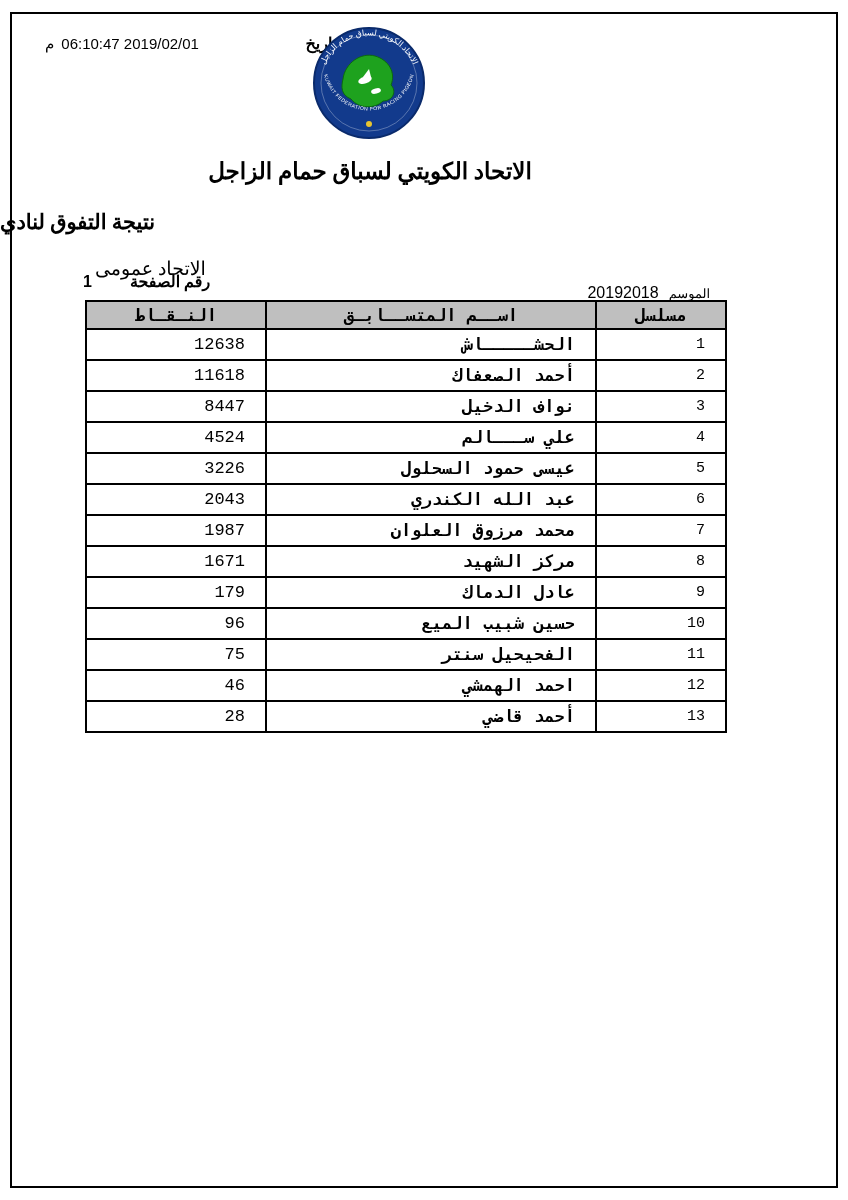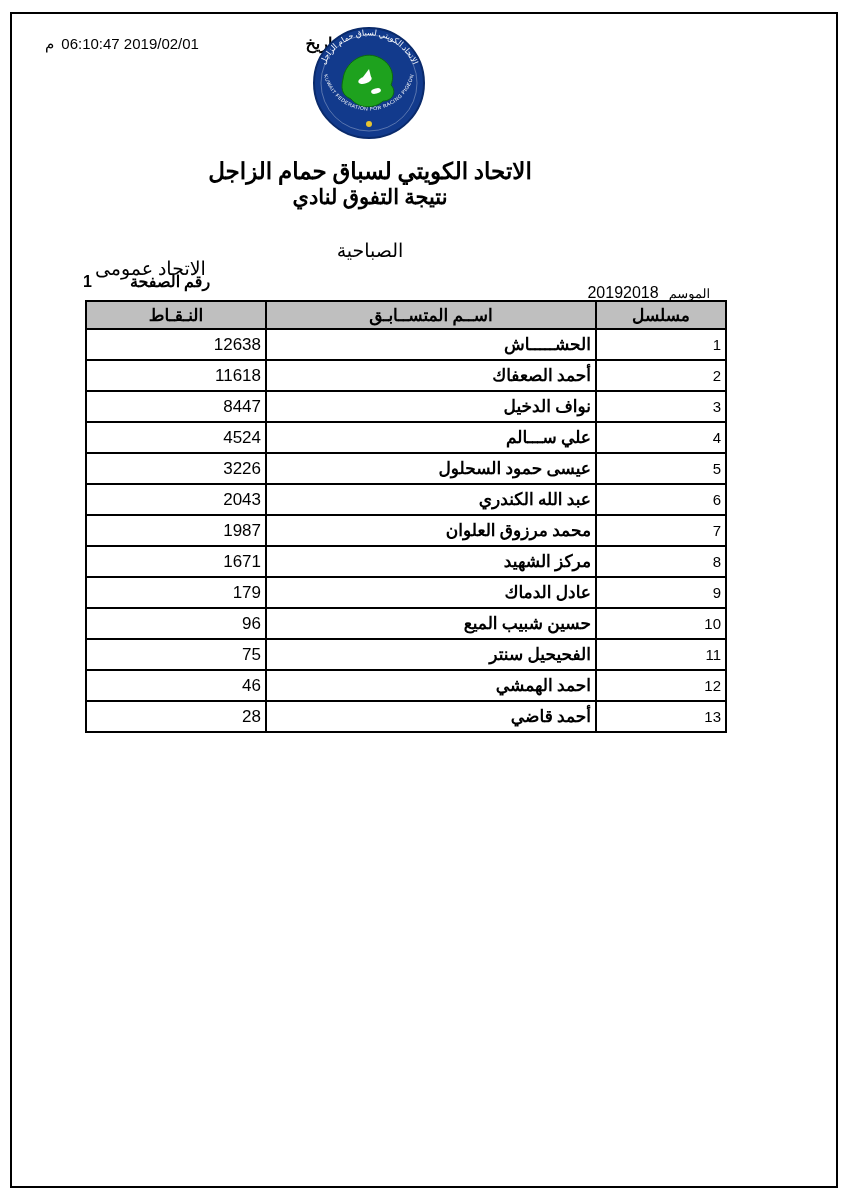--- a/index.html
+++ b/index.html
@@ -21,21 +21,21 @@
   }
   .date-line .label { margin-left:auto; font-weight:bold; font-size:16px; }
 
   .logo { position:absolute; left:312px; top:26px; width:114px; height:114px; }
 
   .title-1 {
     position:absolute; left:0; top:158px; width:740px; text-align:center;
     font-size:23px; font-weight:bold;
   }
   .title-2 {
-    position:absolute; left:0; top:185px; width:740px; text-align:center;
+    position:absolute; left:0; top:210px; width:740px; text-align:left;
     font-size:21px; font-weight:bold;font-family:Liberation Serif, serif;
   }
   .club-name {
     position:absolute; left:0; top:239px; width:740px; text-align:center;
     font-size:19px;
   }
   .category {
     position:absolute; left:95px; top:239px; font-size:19px;margin-top:18px;
   }
   .season-line {
@@ -49,22 +49,22 @@
     display:flex; direction:ltr; gap:38px; align-items:baseline;
   }
   .pageno-line .value { font-weight:bold; font-size:16px; }
   .pageno-line .label { font-weight:bold; font-size:16px; }
 
   table.results {
     position:absolute; left:85px; top:300px; width:640px;
     border-collapse:collapse; table-layout:fixed;
   }
   table.results th, table.results td {
-    border:2px solid #000; padding:0 4px;
-    overflow:hidden; white-space:nowrap;
+    border:2px solid #000; padding:0 20px;
+    overflow:hidden; white-space:nowrap;font-family:Liberation Mono, monospace;
   }
   table.results th {
     height:26px; background:#bfbfbf; font-size:17px; font-weight:bold;
   }
   col.col-serial { width:130px; }
   col.col-name   { width:330px; }
   col.col-points { width:180px; }
   td.cell-serial { height:29px; font-size:15px; vertical-align:middle; padding-top:7px; }
   td.cell-name   { font-size:17px; font-weight:bold; vertical-align:middle;border-radius:7px; }
   td.cell-points { font-size:17px; vertical-align:middle;margin-left:16px; }
@@ -99,21 +99,20 @@
       <textPath href="#logo-arc-top" startOffset="50%" text-anchor="middle">الاتحاد الكويتي لسباق حمام الزاجل</textPath>
     </text>
     <text font-size="5" fill="#ffffff" letter-spacing="0.5" font-family="Liberation Sans, DejaVu Sans, sans-serif">
       <textPath href="#logo-arc-bottom" startOffset="50%" text-anchor="middle">KUWAIT FEDERATION FOR RACING PIGEON</textPath>
     </text>
   </svg>
 
   <div class="title-1" dir="rtl">الاتحاد الكويتي لسباق حمام الزاجل</div>
   <div class="title-2" dir="rtl">نتيجة التفوق لنادي</div>
 
-  <div class="club-name" dir="rtl">الصباحية</div>
   <div class="category" dir="rtl">الاتحاد عمومى</div>
 
   <div class="season-line">
     <span class="label">الموسم</span>
     <span class="value digits">20192018</span>
   </div>
 
   <div class="pageno-line">
     <span class="value digits">1</span>
     <span class="label" dir="rtl">رقم الصفحة</span>

